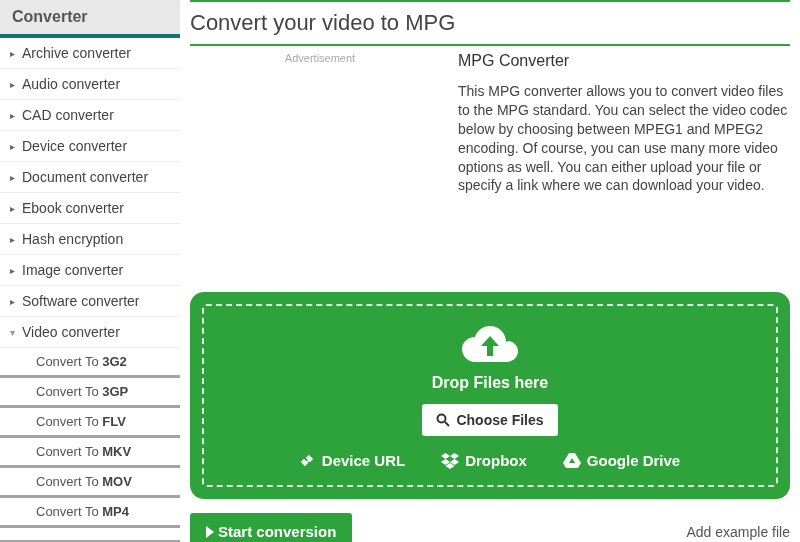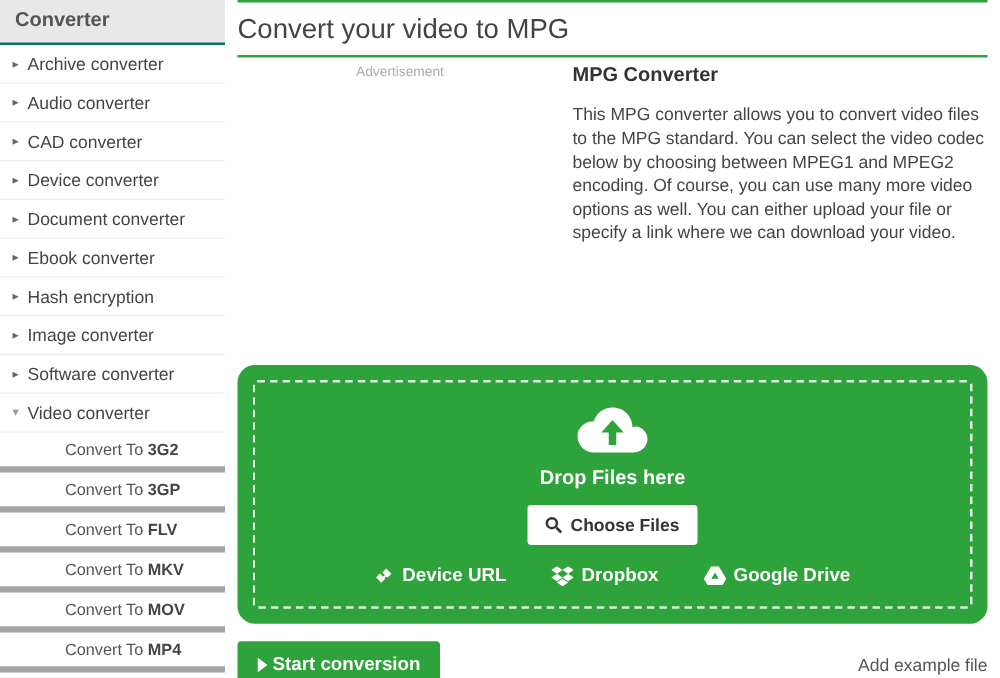--- a/index.html
+++ b/index.html
@@ -1,32 +1,32 @@
 <!DOCTYPE html>
 <html><head>
 <meta charset="utf-8">
 <style>
   * { box-sizing: border-box; margin: 0; padding: 0; }
   body { font-family: "Segoe UI", Arial, sans-serif; font-size: 14px; color: #333; background: #fff; width: 800px; }
   .wrap { display: flex; }
   .sidebar { width: 180px; flex-shrink: 0; background: #fff; }
-  .side-title { background: #e8e8e8; color: #555; font-size: 16px; font-weight: 600; padding: 8px 12px; border-bottom: 2px solid #0f766e; }
+  .side-title { background: #e8e8e8; color: #555; font-size: 16px; font-weight: 600; padding: 8px 12px; border-bottom: 4px solid #0f766e; }
   .cat { padding: 7px 10px 7px 10px; border-bottom: 1px solid #eee; color: #444; cursor: pointer; display: flex; align-items: center; font-size: 14px; }
   .cat .arr { width: 12px; display:inline-block; font-size: 10px; color:#666; }
   .cat.expanded .arr { color:#999; }
-  .sub { padding: 6px 10px 6px 52px; border-bottom: 5px solid #a3a3a3; color:#555; cursor:pointer; font-size:13px; }
+  .sub { padding: 6px 10px 6px 36px; border-bottom: 3px solid #a3a3a3; color:#555; cursor:pointer; font-size:13px; }
   .sub b { font-weight:700; color:#444; }
   .main { flex: 1; padding: 0 10px 10px 10px; }
   .hr-green { border: none; border-top: 2px solid #2fa33b; margin-bottom: 2px; }
   .page-title { font-size: 22px; color:#444; font-weight:400; padding: 6px 0 8px 0; border-bottom: 2px solid #2fa33b; }
   .two-col { display:flex; margin-top:6px; }
   .ad-col { width: 260px; height: 230px; }
   .ad-label { font-size: 11px; color:#aaa; text-align:center; }
   .desc-col { flex:1; padding-left: 8px; }
-  .desc-title { font-size: 16px; font-weight:700; color:#333; margin-bottom: 12px; }
+  .desc-title { font-size: 16px; font-weight:400; color:#333; margin-bottom: 12px; }
   .desc-text { font-size: 14px; color:#444; line-height: 1.35; }
   .dropzone { margin-top: 10px; background: #2fa33b; border-radius: 14px; padding: 12px; }
   .dz-inner { border: 2px dashed rgba(255,255,255,0.85); border-radius: 4px; padding: 18px 10px 16px 10px; text-align:center; color:#fff; }
   .cloud { display:block; margin: 0 auto 8px auto; }
   .dz-label { font-size: 16px; font-weight:600; margin-bottom: 12px; }
   .choose-btn { background:#fff; color:#333; border:none; border-radius:3px; padding:8px 14px; font-size:14px; font-weight:600; cursor:pointer; display:inline-flex; align-items:center; gap:6px;justify-content:flex-end; }
   .dz-links { margin-top: 16px; display:flex; justify-content:center; gap: 36px; font-size:15px; font-weight:600; }
   .dz-link { display:inline-flex; align-items:center; gap:6px; cursor:pointer; }
   .below { display:flex; justify-content: space-between; align-items:center; margin-top: 14px; }
   .start-btn { background:#2fa33b; color:#fff; border:none; border-radius:3px; padding: 10px 16px; font-size:15px; font-weight:600; cursor:pointer; display:inline-flex; align-items:center; gap:4px; }

